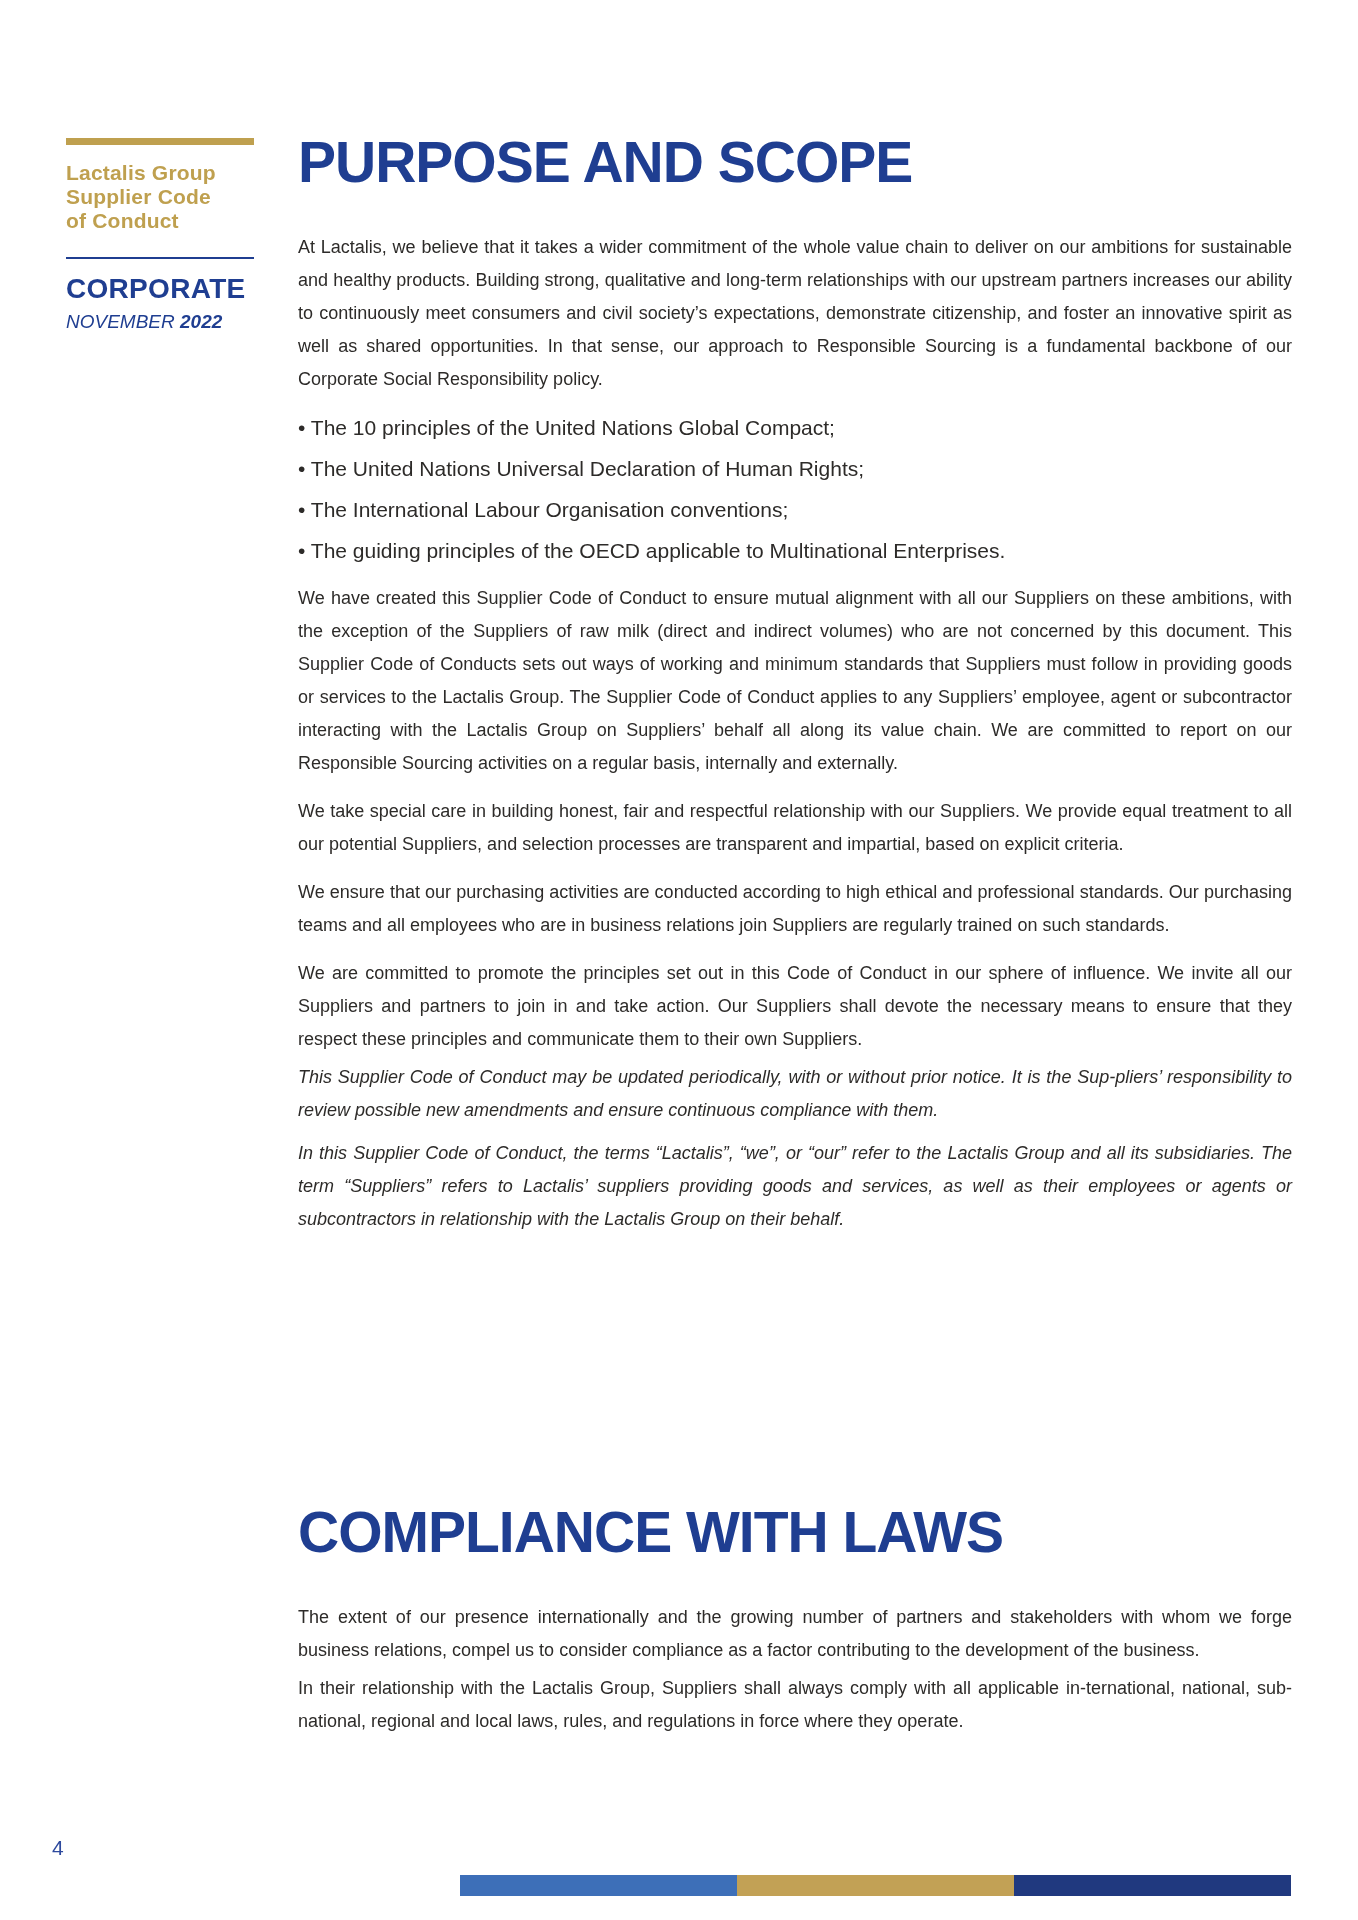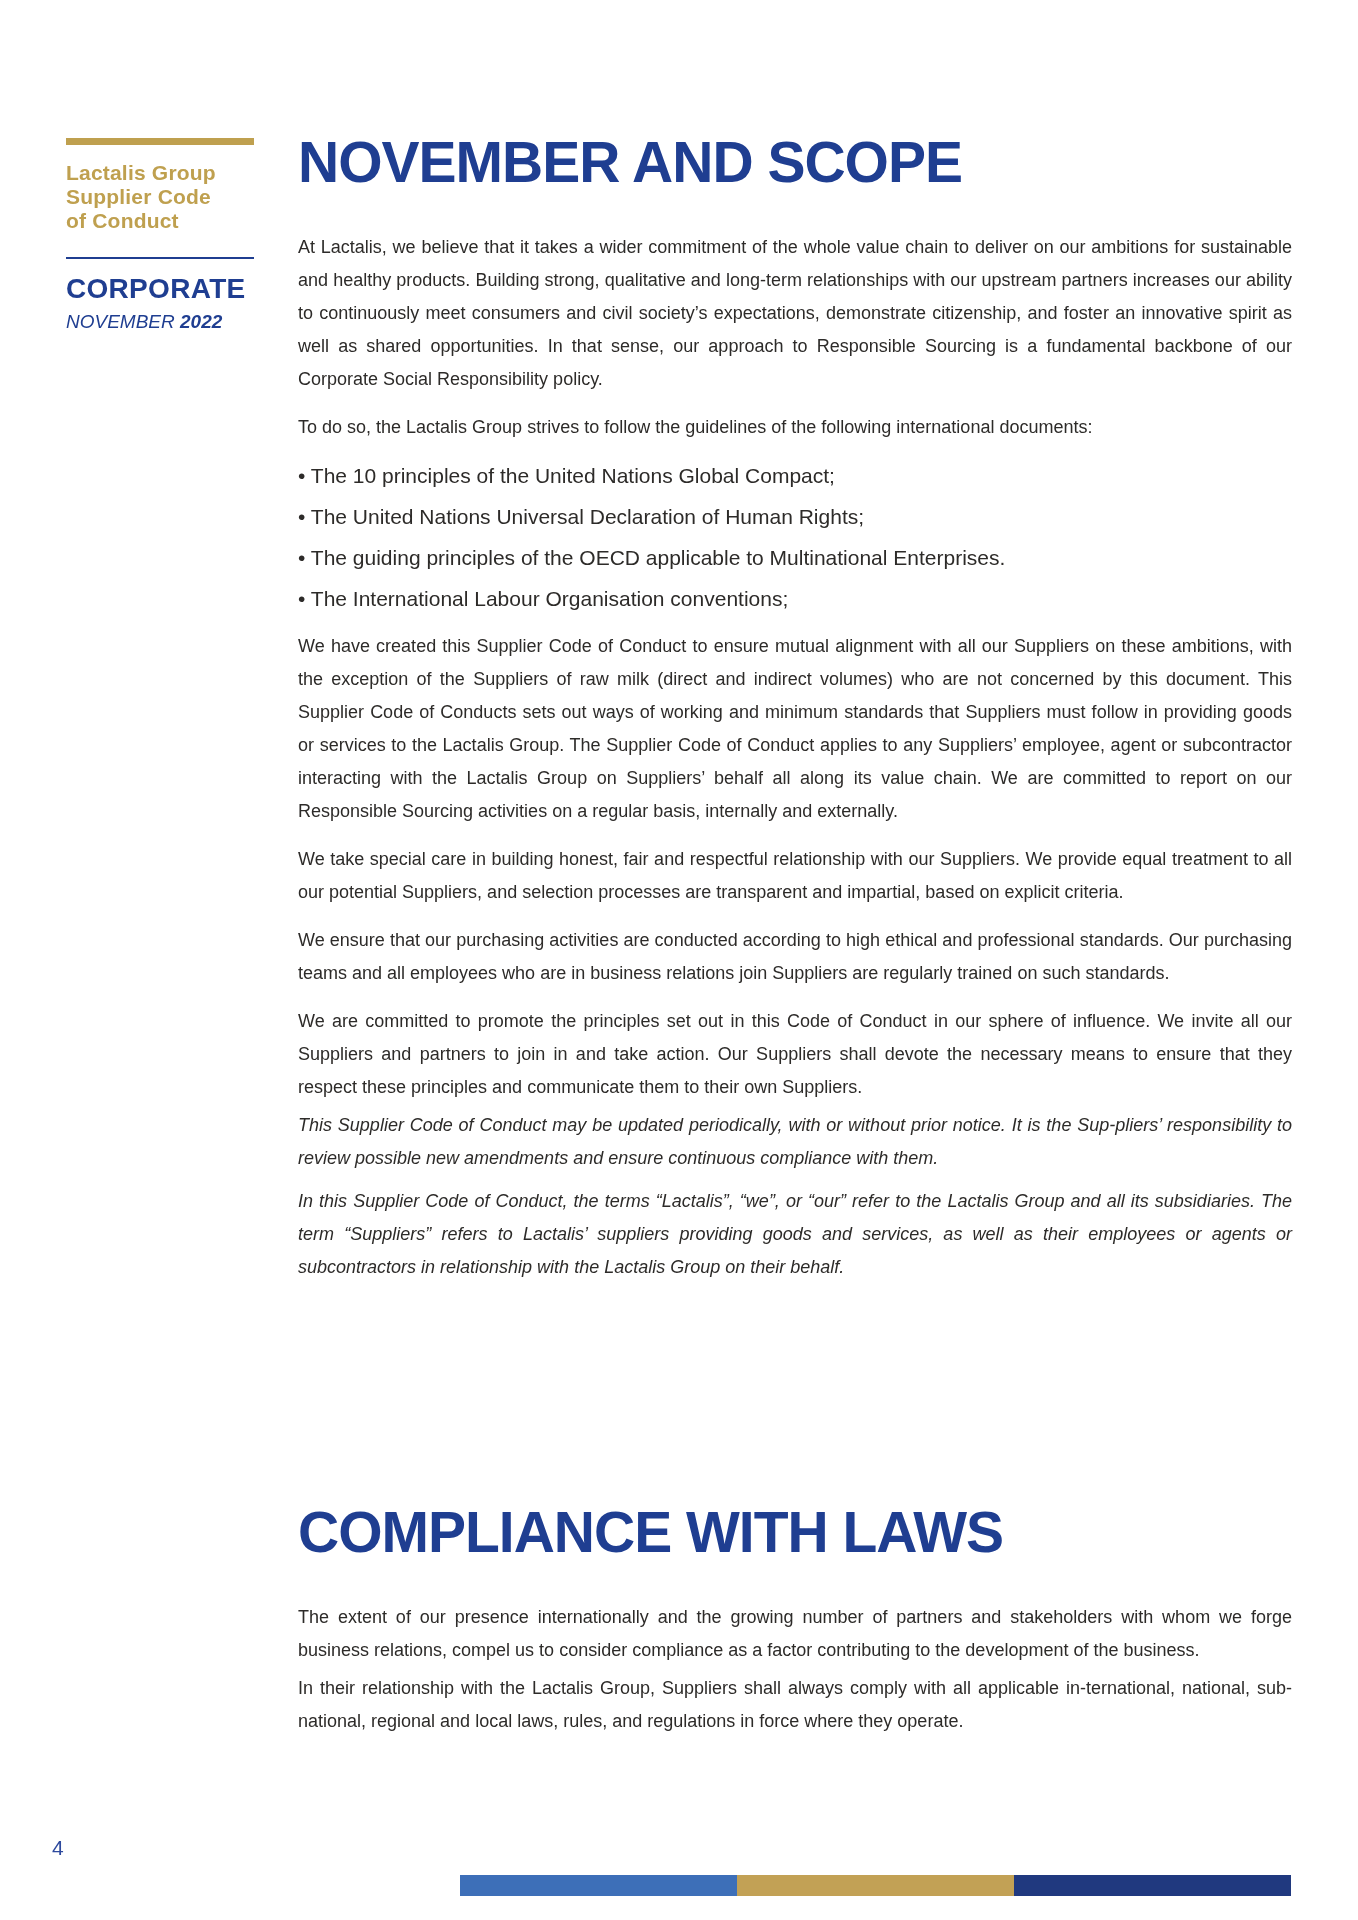--- a/index.html
+++ b/index.html
@@ -66,28 +66,27 @@
       <div>Lactalis Group</div>
       <div>Supplier Code</div>
       <div>of Conduct</div>
     </div>
     <hr class="sidebar-divider">
     <div class="sidebar-category">CORPORATE</div>
     <div class="sidebar-date"><span>NOVEMBER </span><span class="year">2022</span></div>
   </aside>
 
   <main class="section section-purpose">
-    <h1 class="doc-heading">NOVEMBER AND SCOPE</h1>
+    <h1 class="doc-heading">PURPOSE AND SCOPE</h1>
     <p>At Lactalis, we believe that it takes a wider commitment of the whole value chain to deliver on our ambitions for sustainable and healthy products. Building strong, qualitative and long-term relationships with our upstream partners increases our ability to continuously meet consumers and civil society’s expectations, demonstrate citizenship, and foster an innovative spirit as well as shared opportunities. In that sense, our approach to Responsible Sourcing is a fundamental backbone of our Corporate Social Responsibility policy.</p>
-    <p>To do so, the Lactalis Group strives to follow the guidelines of the following international documents:</p>
     <ul class="doc-bullets">
       <li>• The 10 principles of the United Nations Global Compact;</li>
       <li>• The United Nations Universal Declaration of Human Rights;</li>
+      <li>• The International Labour Organisation conventions;</li>
       <li>• The guiding principles of the OECD applicable to Multinational Enterprises.</li>
-      <li>• The International Labour Organisation conventions;</li>
     </ul>
     <p>We have created this Supplier Code of Conduct to ensure mutual alignment with all our Suppliers on these ambitions, with the exception of the Suppliers of raw milk (direct and indirect volumes) who are not concerned by this document. This Supplier Code of Conducts sets out ways of working and minimum standards that Suppliers must follow in providing goods or services to the Lactalis Group. The Supplier Code of Conduct applies to any Suppliers’ employee, agent or subcontractor interacting with the Lactalis Group on Suppliers’ behalf all along its value chain. We are committed to report on our Responsible Sourcing activities on a regular basis, internally and externally.</p>
     <p>We take special care in building honest, fair and respectful relationship with our Suppliers. We provide equal treatment to all our potential Suppliers, and selection processes are transparent and impartial, based on explicit criteria.</p>
     <p>We ensure that our purchasing activities are conducted according to high ethical and professional standards. Our purchasing teams and all employees who are in business relations join Suppliers are regularly trained on such standards.</p>
     <p class="tight">We are committed to promote the principles set out in this Code of Conduct in our sphere of influence. We invite all our Suppliers and partners to join in and take action. Our Suppliers shall devote the necessary means to ensure that they respect these principles and communicate them to their own Suppliers.</p>
     <p class="em">This Supplier Code of Conduct may be updated periodically, with or without prior notice. It is the Sup-pliers’ responsibility to review possible new amendments and ensure continuous compliance with them.</p>
     <p class="em">In this Supplier Code of Conduct, the terms “Lactalis”, “we”, or “our” refer to the Lactalis Group and all its subsidiaries. The term “Suppliers” refers to Lactalis’ suppliers providing goods and services, as well as their employees or agents or subcontractors in relationship with the Lactalis Group on their behalf.</p>
   </main>
 
   <section class="section section-compliance">

